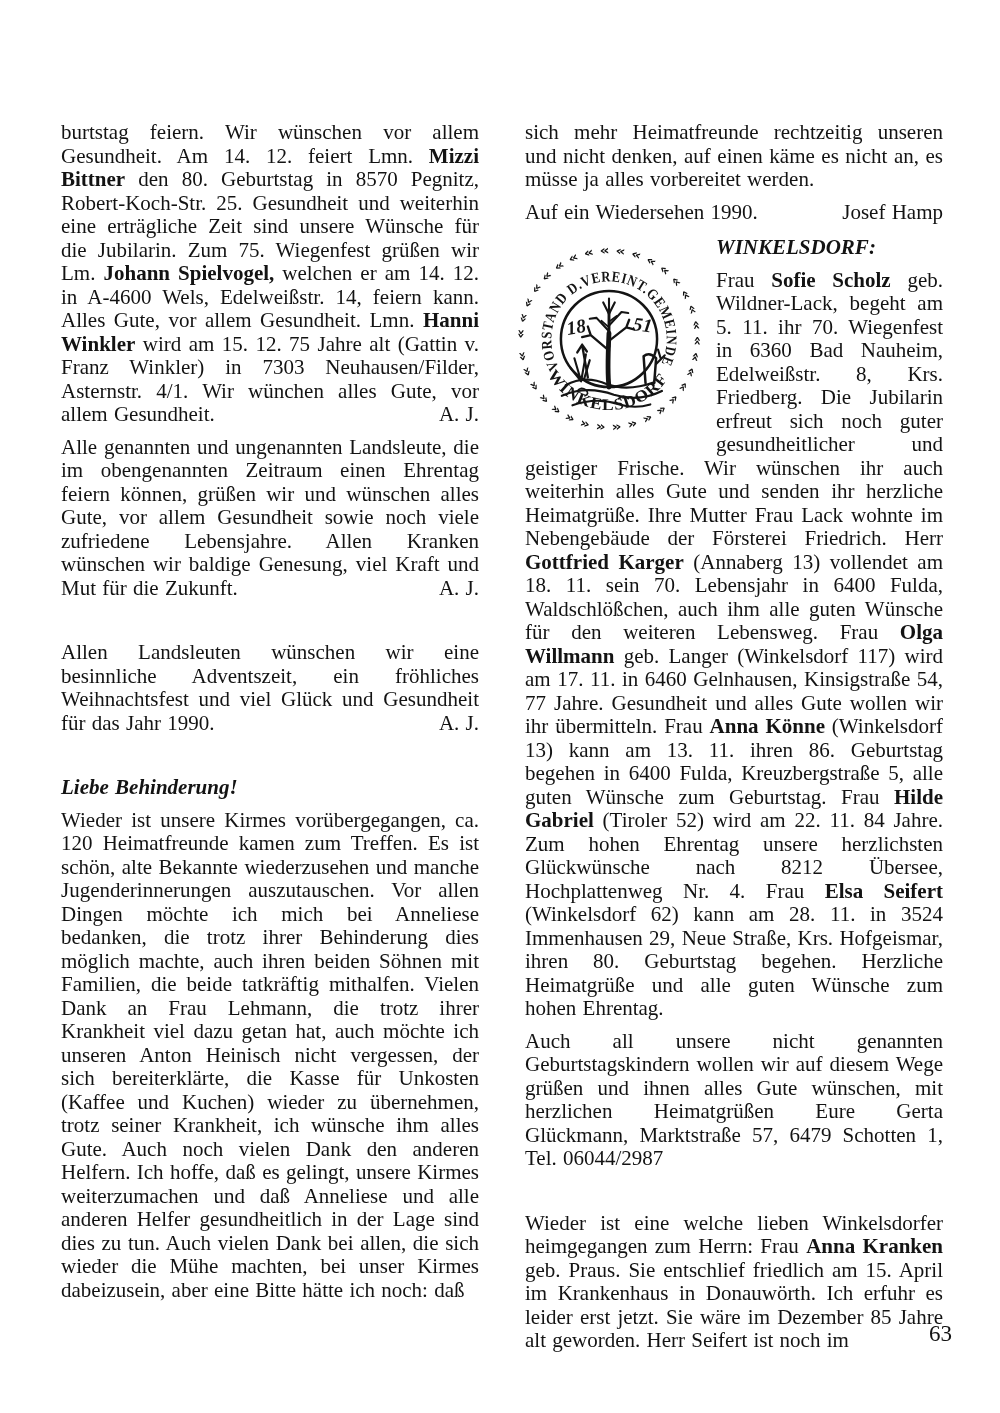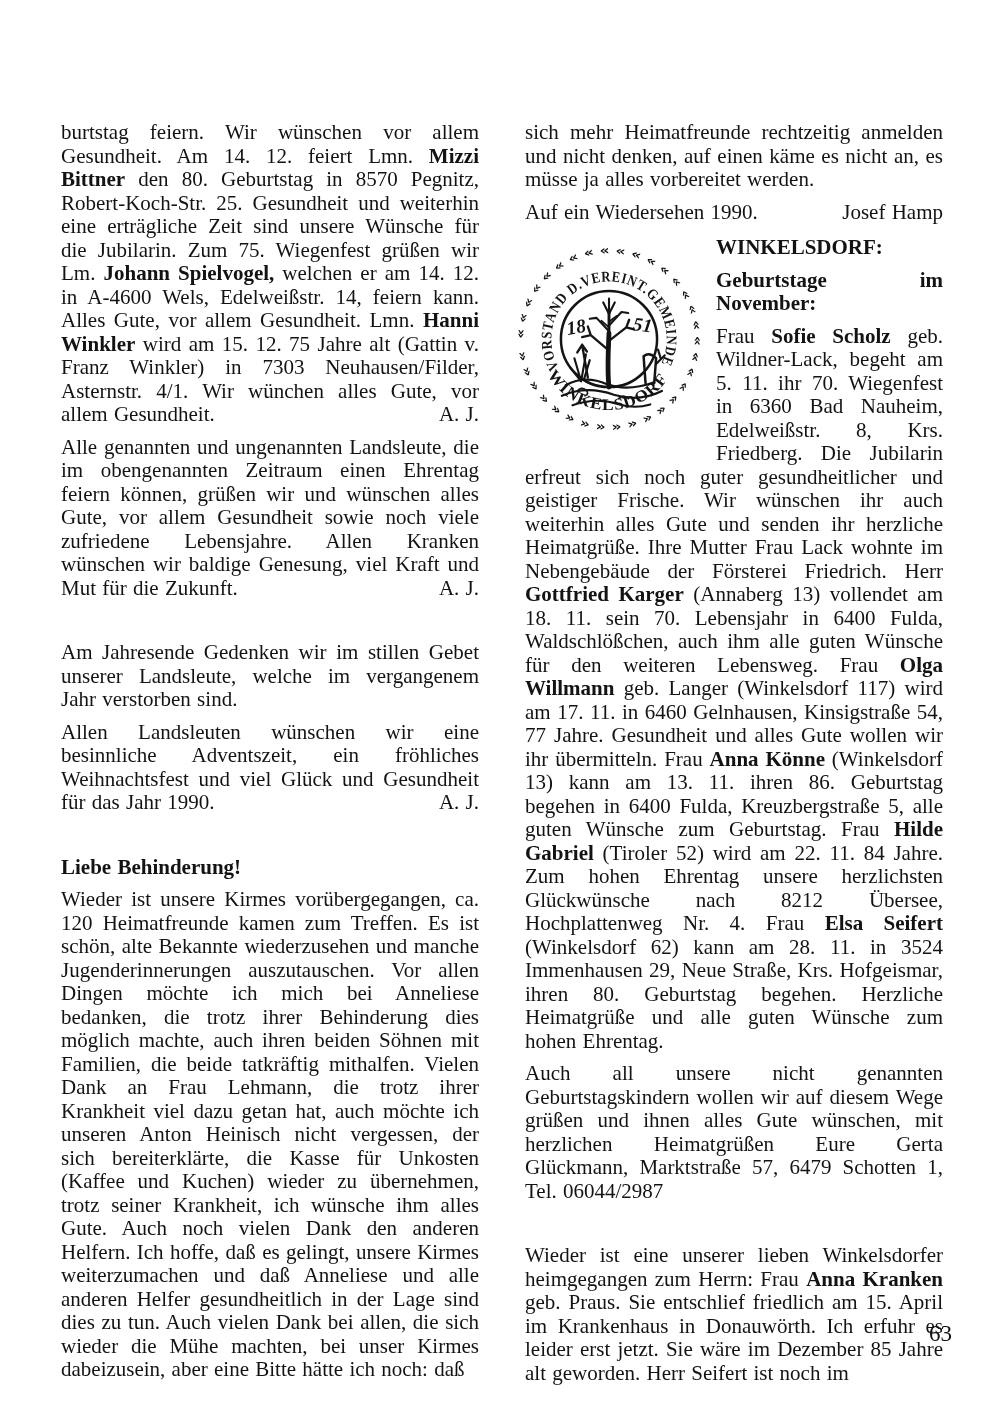--- a/index.html
+++ b/index.html
@@ -29,21 +29,21 @@
     width: 436px;
     flex: none;
   }
   p {
     margin: 9px;
     font-size: 21px;
     line-height: 23.5px;
     text-align: justify;
     word-spacing: 1px;
   }
-  .hd { font-weight: 700; }
+  .hd { font-weight: 700; font-style: italic; }
   .b  { font-weight: 700; }
   .sig {
     float: right;
     padding-left: 12px;
   }
   .gap { height: 23px; }
   .seal-section { margin-top: 12px; }
   .seal {
     float: left;
     width: 188px;
@@ -96,29 +96,28 @@
 </head>
 <body>
 
 <div class="page">
   <div class="columns">
 
     <div class="col">
       <p><span>burtstag feiern. Wir wünschen vor allem Gesundheit. Am 14. 12. feiert Lmn. </span><span class="b">Mizzi Bittner</span><span> den 80. Geburtstag in 8570 Pegnitz, Robert-Koch-Str. 25. Gesundheit und weiterhin eine erträgliche Zeit sind unsere Wünsche für die Jubilarin. Zum 75. Wiegenfest grüßen wir Lm. </span><span class="b">Johann Spielvogel,</span><span> welchen er am 14. 12. in A-4600 Wels, Edelweißstr. 14, feiern kann. Alles Gute, vor allem Gesundheit. Lmn. </span><span class="b">Hanni Winkler</span><span> wird am 15. 12. 75 Jahre alt (Gattin v. Franz Winkler) in 7303 Neuhausen/Filder, Asternstr. 4/1. Wir wünchen alles Gute, vor allem Gesundheit.</span><span class="sig">A. J.</span></p>
       <p><span>Alle genannten und ungenannten Landsleute, die im obengenannten Zeitraum einen Ehrentag feiern können, grüßen wir und wünschen alles Gute, vor allem Gesundheit sowie noch viele zufriedene Lebensjahre. Allen Kranken wünschen wir baldige Genesung, viel Kraft und Mut für die Zukunft.</span><span class="sig">A. J.</span></p>
       <div class="gap"></div>
-      <p><span>Am Jahresende Gedenken wir im stillen Gebet unserer Landsleute, welche im vergangenem Jahr verstorben sind.</span></p>
       <p><span>Allen Landsleuten wünschen wir eine besinnliche Adventszeit, ein fröhliches Weihnachtsfest und viel Glück und Gesundheit für das Jahr 1990.</span><span class="sig">A. J.</span></p>
       <div class="gap"></div>
       <p class="hd">Liebe Behinderung!</p>
       <p><span>Wieder ist unsere Kirmes vorübergegangen, ca. 120 Heimatfreunde kamen zum Treffen. Es ist schön, alte Bekannte wiederzusehen und manche Jugenderinnerungen auszutauschen. Vor allen Dingen möchte ich mich bei Anneliese bedanken, die trotz ihrer Behinderung dies möglich machte, auch ihren beiden Söhnen mit Familien, die beide tatkräftig mithalfen. Vielen Dank an Frau Lehmann, die trotz ihrer Krankheit viel dazu getan hat, auch möchte ich unseren Anton Heinisch nicht vergessen, der sich bereiterklärte, die Kasse für Unkosten (Kaffee und Kuchen) wieder zu übernehmen, trotz seiner Krankheit, ich wünsche ihm alles Gute. Auch noch vielen Dank den anderen Helfern. Ich hoffe, daß es gelingt, unsere Kirmes weiterzumachen und daß Anneliese und alle anderen Helfer gesundheitlich in der Lage sind dies zu tun. Auch vielen Dank bei allen, die sich wieder die Mühe machten, bei unser Kirmes dabeizusein, aber eine Bitte hätte ich noch: daß</span></p>
     </div>
 
     <div class="col">
-      <p><span>sich mehr Heimatfreunde rechtzeitig anmelden und nicht denken, auf einen käme es nicht an, es müsse ja alles vorbereitet werden.</span></p>
+      <p><span>sich mehr Heimatfreunde rechtzeitig unseren und nicht denken, auf einen käme es nicht an, es müsse ja alles vorbereitet werden.</span></p>
       <p><span>Auf ein Wiedersehen 1990.</span><span class="sig">Josef Hamp</span></p>
 
       <div class="seal-section">
         <div class="seal">
           <svg width="186" height="200" viewBox="0 0 190 208" preserveAspectRatio="xMidYMid meet">
             <defs>
               <path id="arcOuter" d="M7 104 A88 88 0 1 1 183 104 A88 88 0 1 1 7 104"></path>
               <path id="arcTop" d="M43 134 A60 60 0 1 1 147 134"></path>
               <path id="arcBottom" d="M31 141 A74 74 0 0 0 159 141"></path>
             </defs>
@@ -147,25 +146,24 @@
               <path d="M73 144 L67 110 M67 110 L62 118 M67 110 L72 117" stroke-width="2.4"></path>
 
               <path d="M133 150 L131 122 M142 150 L144 124 M131 122 Q137 117 144 124" stroke-width="2.6"></path>
               <path d="M144 130 L153 121 M149 125 L146 115" stroke-width="2.2"></path>
             </g>
             <text x="62" y="98" class="year" transform="rotate(-10 62 98)">18</text>
             <text x="129" y="96" class="year" transform="rotate(8 129 96)">51</text>
           </svg>
         </div>
         <p class="hd">WINKELSDORF:</p>
-        <p class="hd">Geburtstage im November:</p>
         <p><span>Frau </span><span class="b">Sofie Scholz</span><span> geb. Wildner-Lack, begeht am 5. 11. ihr 70. Wiegenfest in 6360 Bad Nauheim, Edelweißstr. 8, Krs. Friedberg. Die Jubilarin erfreut sich noch guter gesundheitlicher und geistiger Frische. Wir wünschen ihr auch weiterhin alles Gute und senden ihr herzliche Heimatgrüße. Ihre Mutter Frau Lack wohnte im Nebengebäude der Försterei Friedrich. Herr </span><span class="b">Gottfried Karger</span><span> (Annaberg 13) vollendet am 18. 11. sein 70. Lebensjahr in 6400 Fulda, Waldschlößchen, auch ihm alle guten Wünsche für den weiteren Lebensweg. Frau </span><span class="b">Olga Willmann</span><span> geb. Langer (Winkelsdorf 117) wird am 17. 11. in 6460 Gelnhausen, Kinsigstraße 54, 77 Jahre. Gesundheit und alles Gute wollen wir ihr übermitteln. Frau </span><span class="b">Anna Könne</span><span> (Winkelsdorf 13) kann am 13. 11. ihren 86. Geburtstag begehen in 6400 Fulda, Kreuzbergstraße 5, alle guten Wünsche zum Geburtstag. Frau </span><span class="b">Hilde Gabriel</span><span> (Tiroler 52) wird am 22. 11. 84 Jahre. Zum hohen Ehrentag unsere herzlichsten Glückwünsche nach 8212 Übersee, Hochplattenweg Nr. 4. Frau </span><span class="b">Elsa Seifert</span><span> (Winkelsdorf 62) kann am 28. 11. in 3524 Immenhausen 29, Neue Straße, Krs. Hofgeismar, ihren 80. Geburtstag begehen. Herzliche Heimatgrüße und alle guten Wünsche zum hohen Ehrentag.</span></p>
       </div>
 
       <p><span>Auch all unsere nicht genannten Geburtstagskindern wollen wir auf diesem Wege grüßen und ihnen alles Gute wünschen, mit herzlichen Heimatgrüßen Eure Gerta Glückmann, Marktstraße 57, 6479 Schotten 1, Tel. 06044/2987</span></p>
       <div class="gap"></div>
-      <p><span>Wieder ist eine unserer lieben Winkelsdorfer heimgegangen zum Herrn: Frau </span><span class="b">Anna Kranken</span><span> geb. Praus. Sie entschlief friedlich am 15. April im Krankenhaus in Donauwörth. Ich erfuhr es leider erst jetzt. Sie wäre im Dezember 85 Jahre alt geworden. Herr Seifert ist noch im</span></p>
+      <p><span>Wieder ist eine welche lieben Winkelsdorfer heimgegangen zum Herrn: Frau </span><span class="b">Anna Kranken</span><span> geb. Praus. Sie entschlief friedlich am 15. April im Krankenhaus in Donauwörth. Ich erfuhr es leider erst jetzt. Sie wäre im Dezember 85 Jahre alt geworden. Herr Seifert ist noch im</span></p>
     </div>
 
   </div>
 
   <div class="pagenum">63</div>
 </div>
 
 </body></html>

